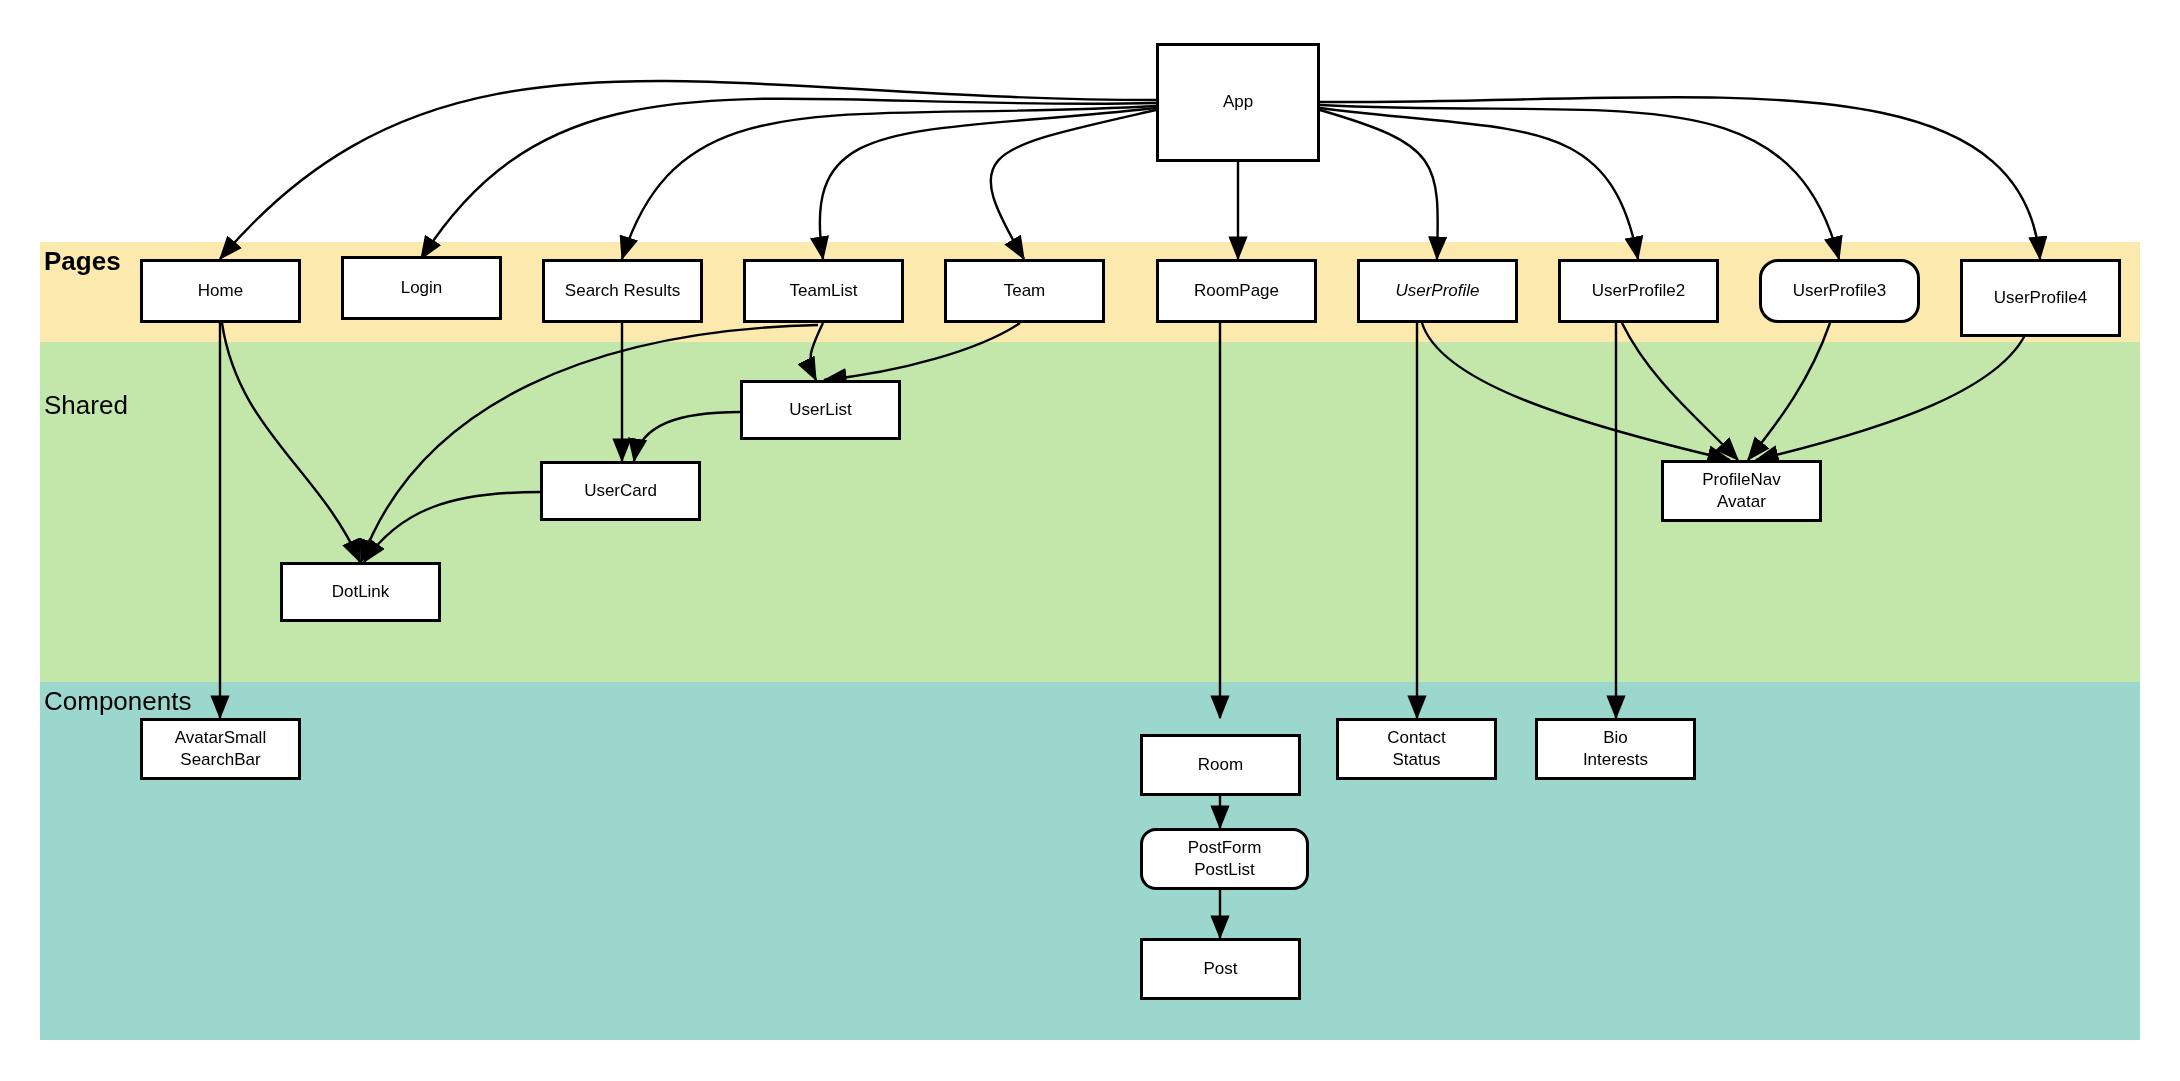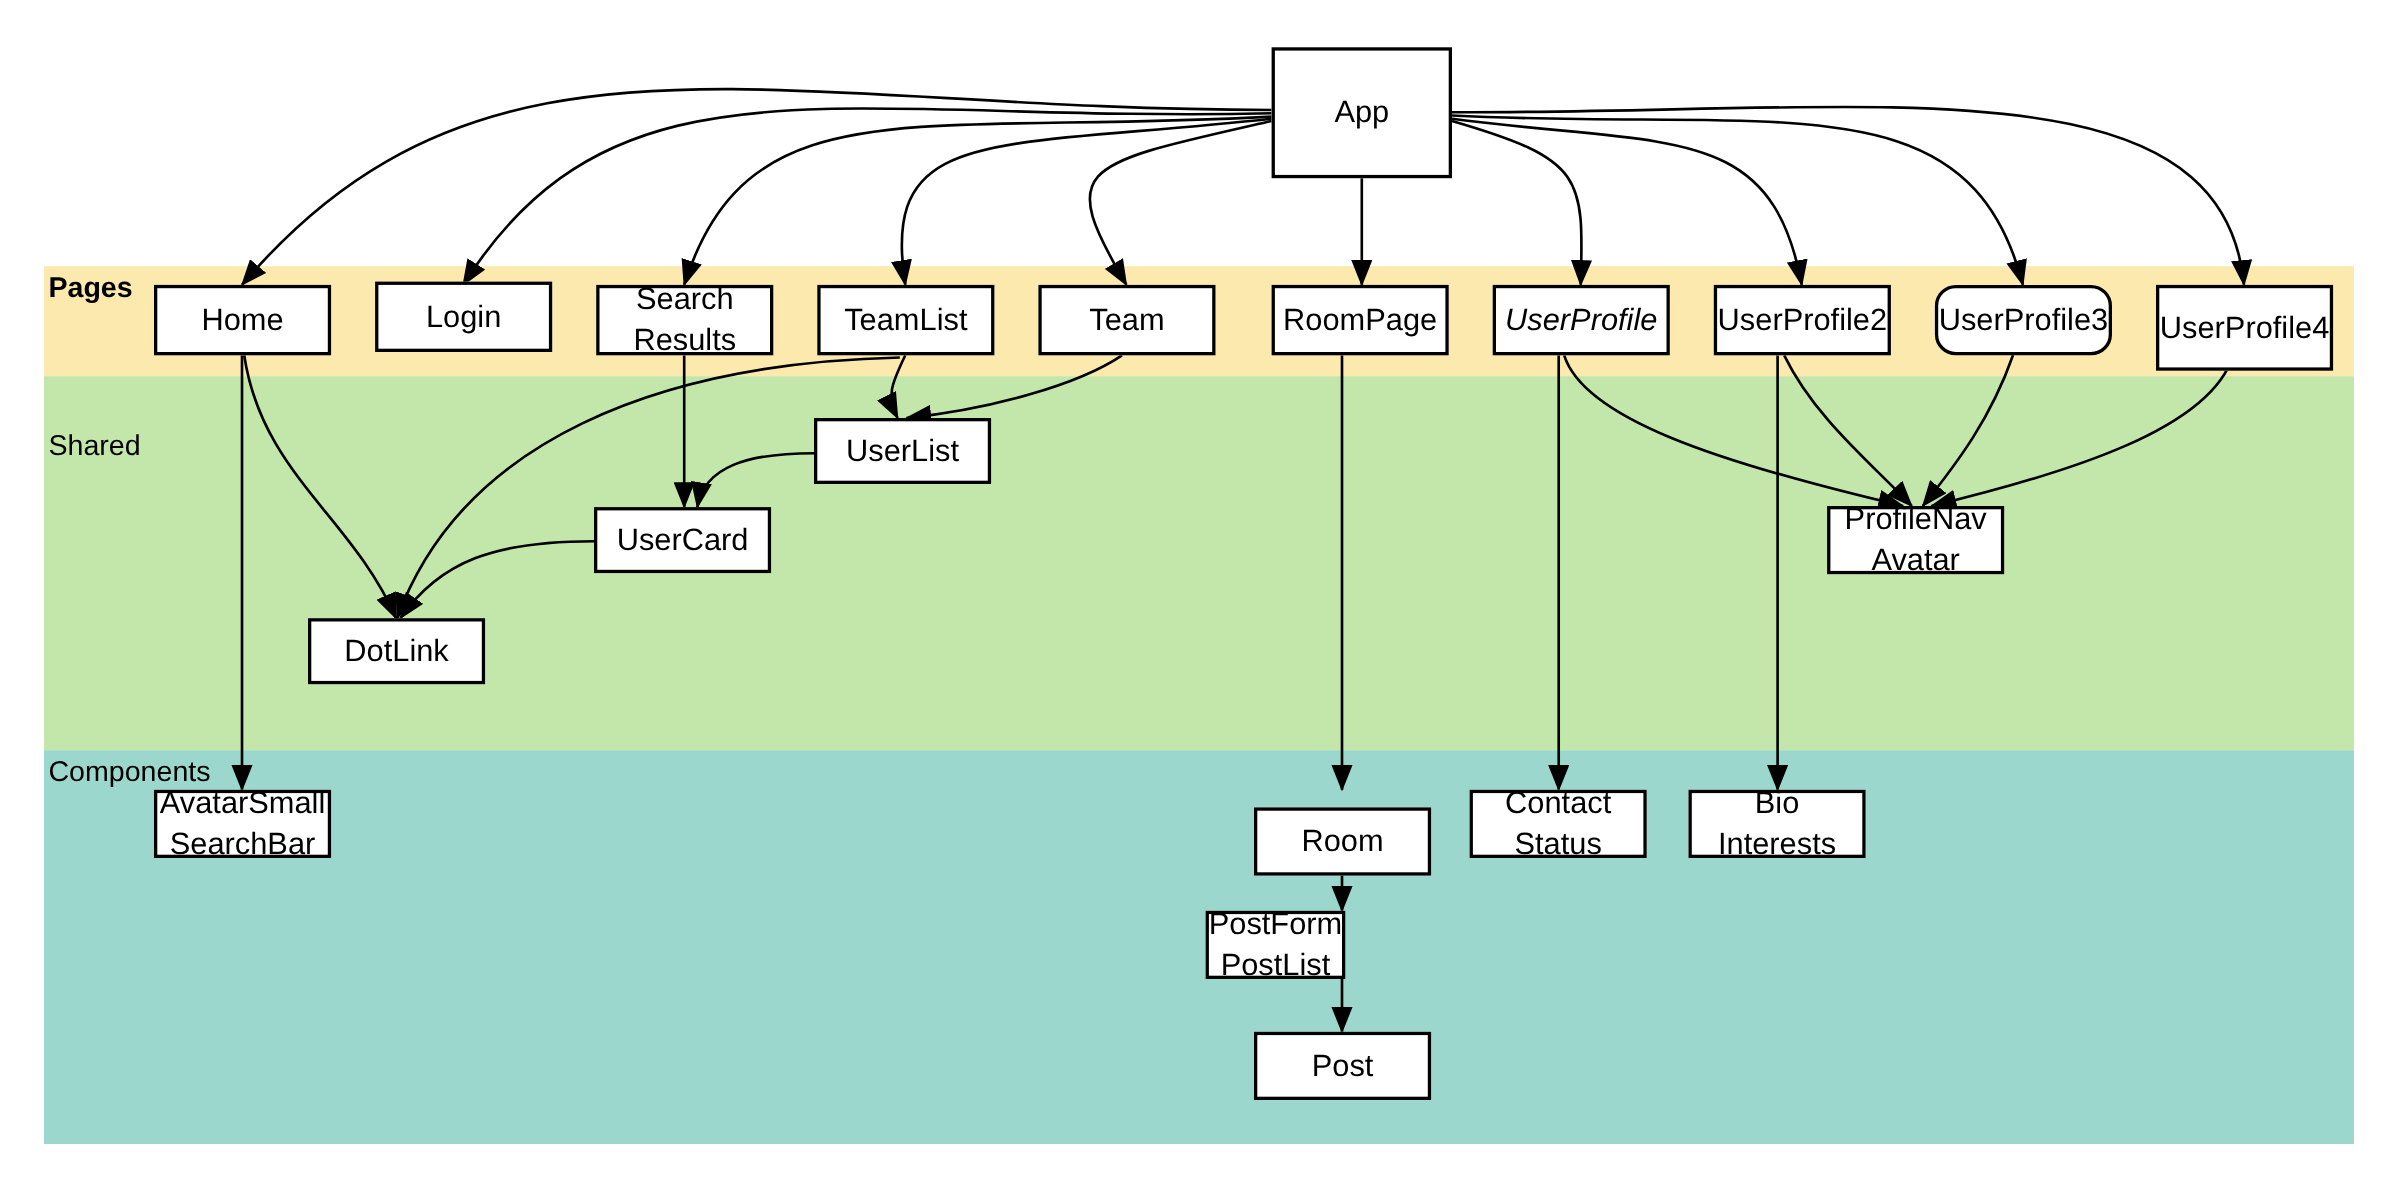--- a/index.html
+++ b/index.html
@@ -41,21 +41,21 @@
   }
   .node {
     position: absolute;
     box-sizing: border-box;
     background: #ffffff;
     border: 3px solid #000000;
     display: flex;
     align-items: center;
     justify-content: center;
     text-align: center;
-    font-size: 28px;
+    font-size: 17px;
     color: #000000;
     line-height: 1.32;
     white-space: pre-line;
   }
   .node-label {
     display: block;
     white-space: pre-line;
   }
 </style>
 </head>
@@ -123,21 +123,21 @@
       <div class="node" style="left: 280px; top: 562px; width: 161px; height: 60px;"><span class="node-label">DotLink</span></div>
       <div class="node" style="left: 1661px; top: 460px; width: 161px; height: 62px;"><span class="node-label">ProfileNav
 Avatar</span></div>
       <div class="node" style="left: 140px; top: 718px; width: 161px; height: 62px;"><span class="node-label">AvatarSmall
 SearchBar</span></div>
       <div class="node" style="left: 1140px; top: 718px; width: 161px; height: 62px; margin-top: 16px;"><span class="node-label">Room</span></div>
       <div class="node" style="left: 1336px; top: 718px; width: 161px; height: 62px;"><span class="node-label">Contact
 Status</span></div>
       <div class="node" style="left: 1535px; top: 718px; width: 161px; height: 62px;"><span class="node-label">Bio
 Interests</span></div>
-      <div class="node" style="left: 1096px; top: 828px; width: 127px; height: 62px;"><span class="node-label">PostForm
+      <div class="node" style="left: 1140px; top: 828px; width: 169px; height: 62px; border-radius: 16px;"><span class="node-label">PostForm
 PostList</span></div>
       <div class="node" style="left: 1140px; top: 938px; width: 161px; height: 62px;"><span class="node-label">Post</span></div>
     </div>
 
   <div id="band-labels-layer">
       <div class="band-label" style="left: 44px; top: 248px; font-weight: bold;">Pages</div>
       <div class="band-label" style="left: 44px; top: 348px; margin-top: 44px;">Shared</div>
       <div class="band-label" style="left: 44px; top: 688px;">Components</div>
     </div>
 

